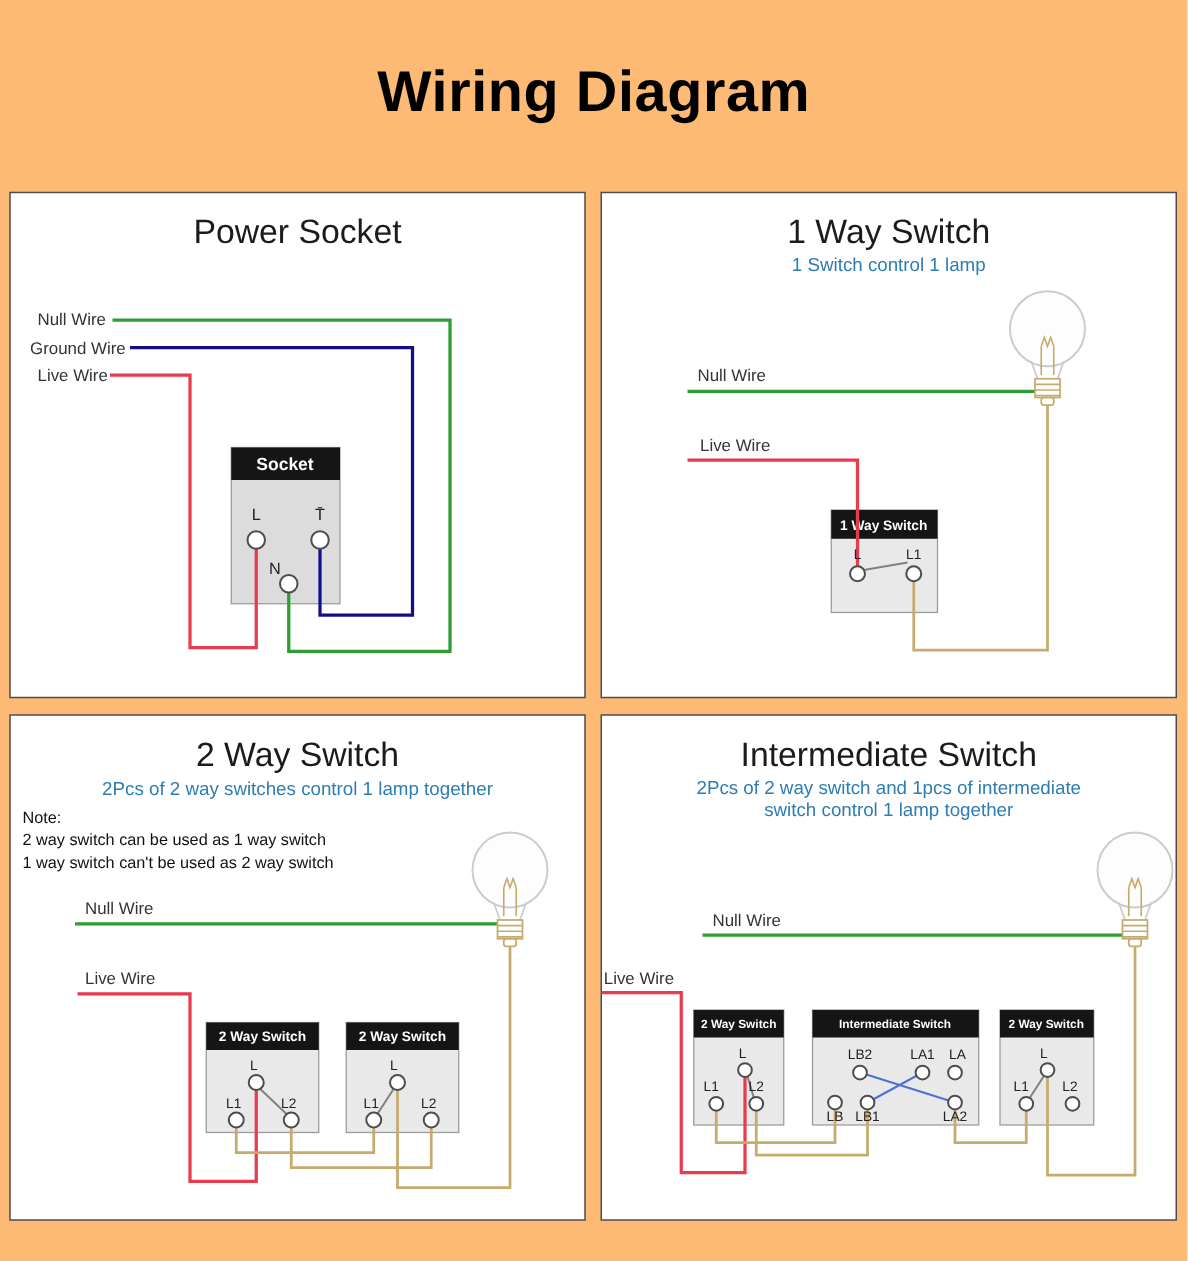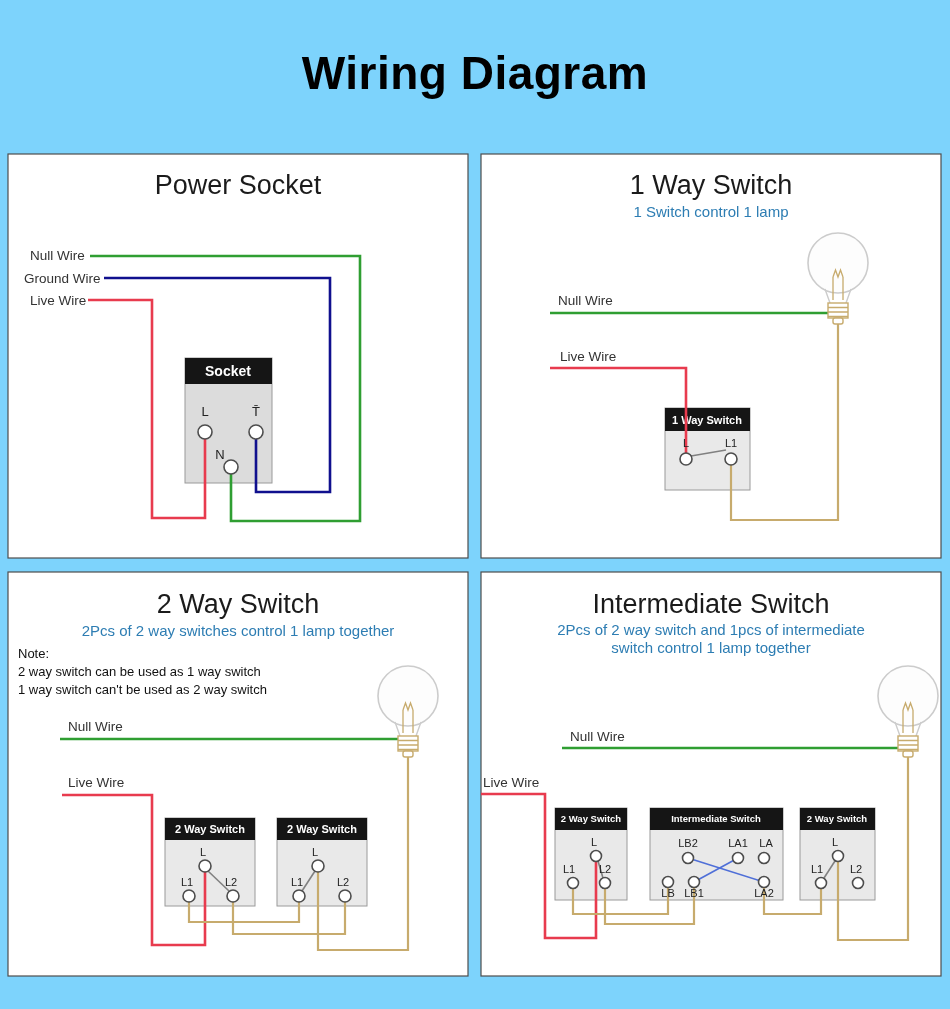--- a/index.html
+++ b/index.html
@@ -1,16 +1,16 @@
 <!DOCTYPE html>
 <html><head>
 <meta charset="utf-8">
 <style>
   html,body{margin:0;padding:0;background:#fff}
-  .canvas{position:relative;width:950px;height:1009px;background:#7dd3fc;font-family:"Liberation Sans",sans-serif;overflow:hidden}
+  .canvas{position:relative;width:950px;height:1009px;background:#fdba74;font-family:"Liberation Sans",sans-serif;overflow:hidden}
   svg{display:block}
   svg text{font-family:"Liberation Sans",sans-serif}
   .main-title{font-size:46px;font-weight:bold;fill:#000;text-anchor:middle;letter-spacing:.5px}
   .panel-frame{fill:#ffffff;stroke:#4d4d4d;stroke-width:1.2}
   .panel-title{font-size:27px;fill:#1b1b1b;text-anchor:middle}
   .panel-subtitle{font-size:15px;text-anchor:middle}
   .note-text{font-size:13px;fill:#111}
   .wire-label{font-size:13.5px;fill:#333}
   .wire{fill:none;stroke-width:2.6}
   .thinwire{fill:none;stroke-width:2.2}

